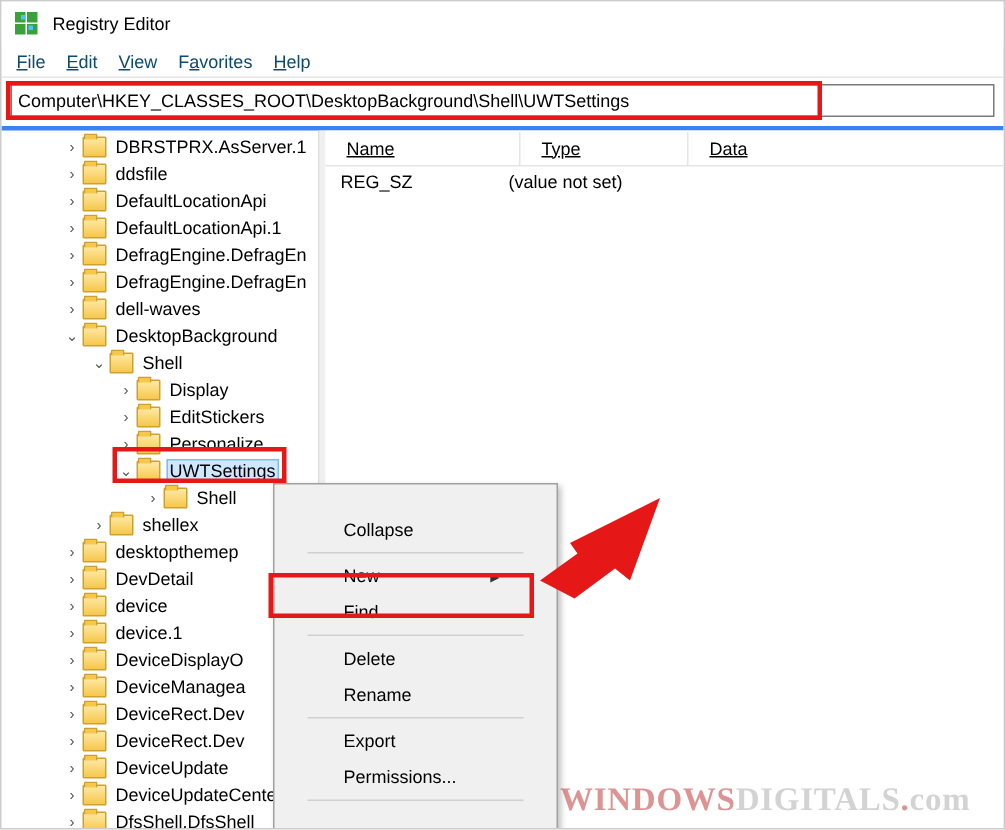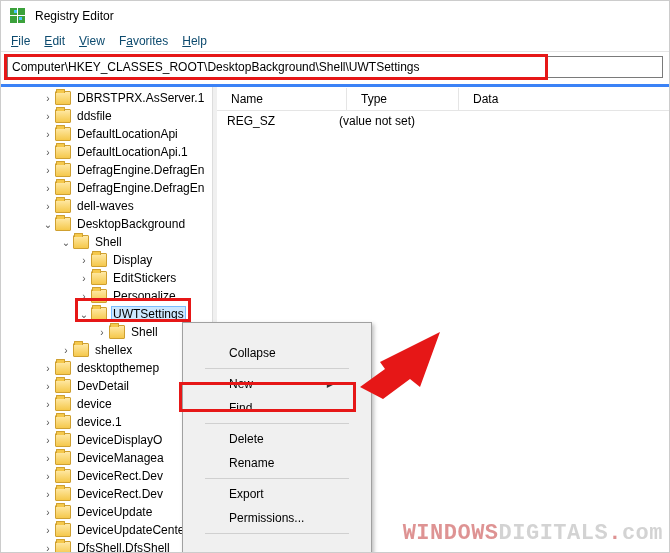--- a/index.html
+++ b/index.html
@@ -75,20 +75,21 @@
     border-bottom: 1px solid #e5e5e5;
     height: 24px;
     align-items: center;
     font-size: 12px;
     color: #000;
   }
   .listheader .col {
     padding: 4px 14px;
     border-right: 1px solid #e5e5e5;
     cursor: default;
+    text-decoration: underline;
   }
   .listheader .col.name { width: 130px; }
   .listheader .col.type { width: 112px; }
   .listheader .col.data { flex: 1; border-right: none; }
   .listrow {
     display: flex;
     align-items: center;
     height: 20px;
     font-size: 12px;
   }
@@ -183,23 +184,23 @@
   .arrow {
     position: absolute;
     top: 326px; left: 354px;
     width: 90px; height: 80px;
     z-index: 60;
     pointer-events: none;
   }
 
   .watermark {
     position: absolute;
-    right: 6px;
+    right: 22px;
     bottom: 6px;
-    font-family: Liberation Mono, monospace;
+    font-family: Liberation Serif, serif;
     font-size: 22px;
     font-weight: bold;
     letter-spacing: 0.5px;
     opacity: 0.55;
     z-index: 5;
   }
   .watermark .w1 { color: #c43b3b; }
   .watermark .w2 { color: #b0b0b0; }
 </style>
 </head>

